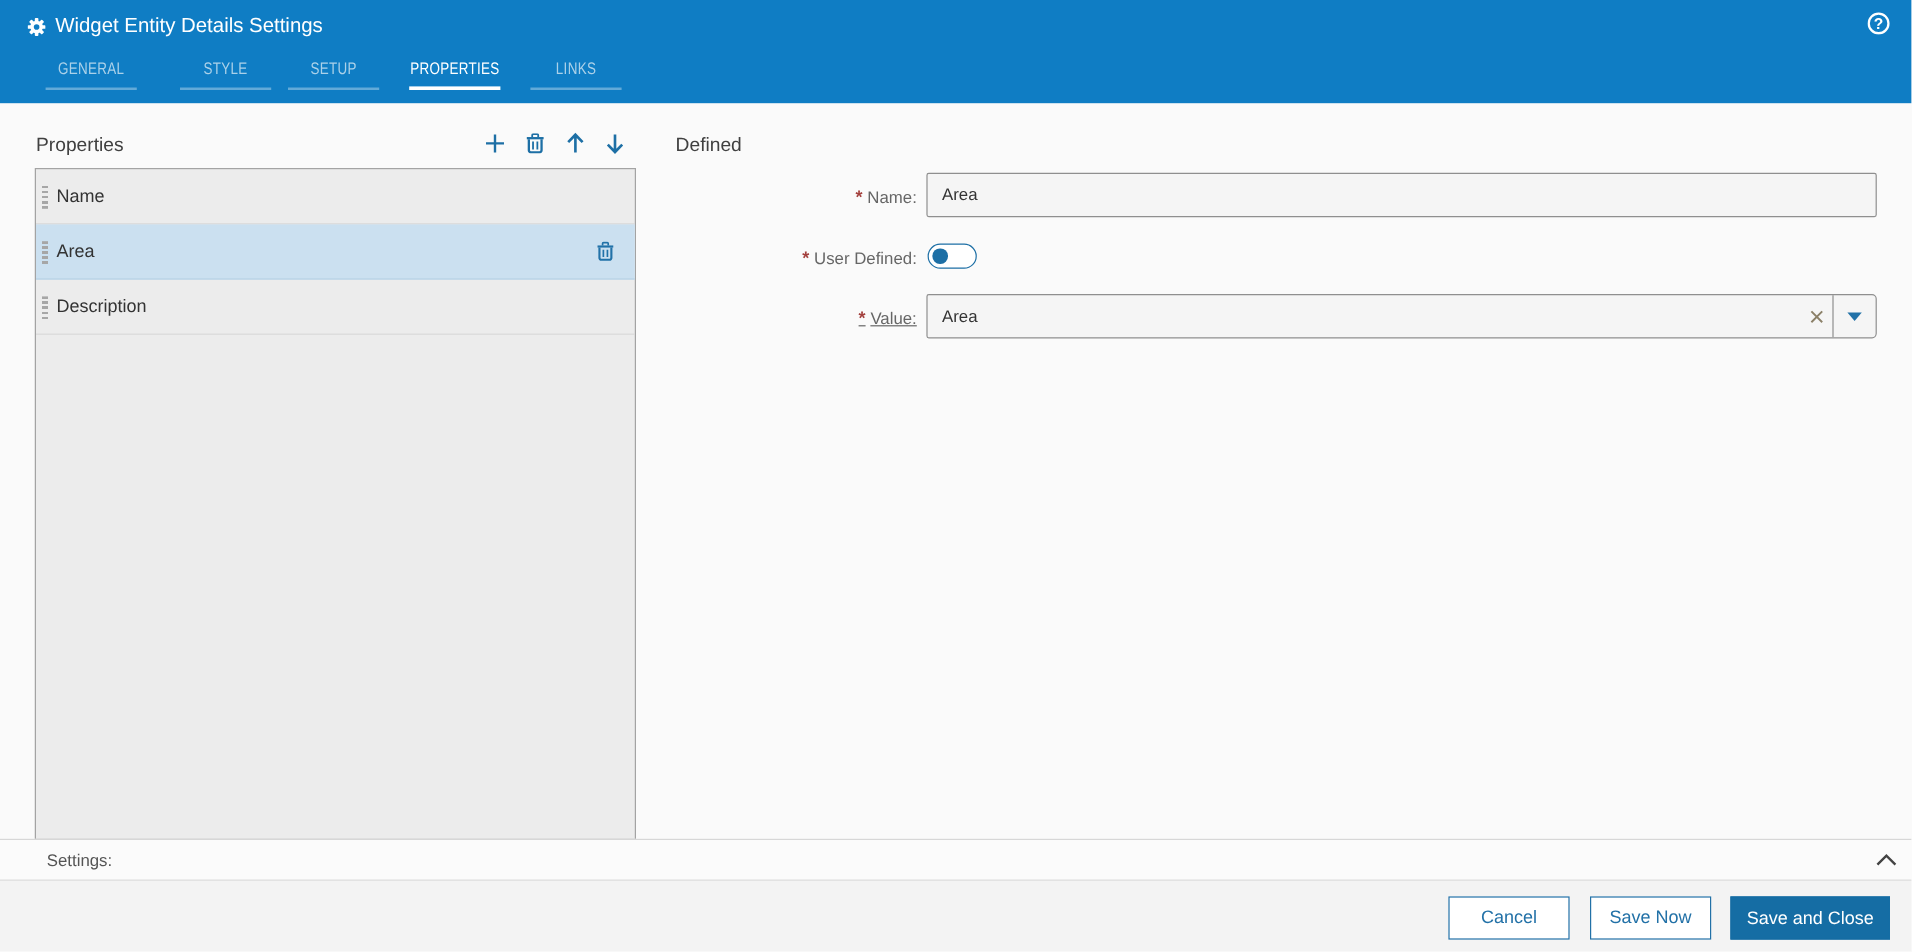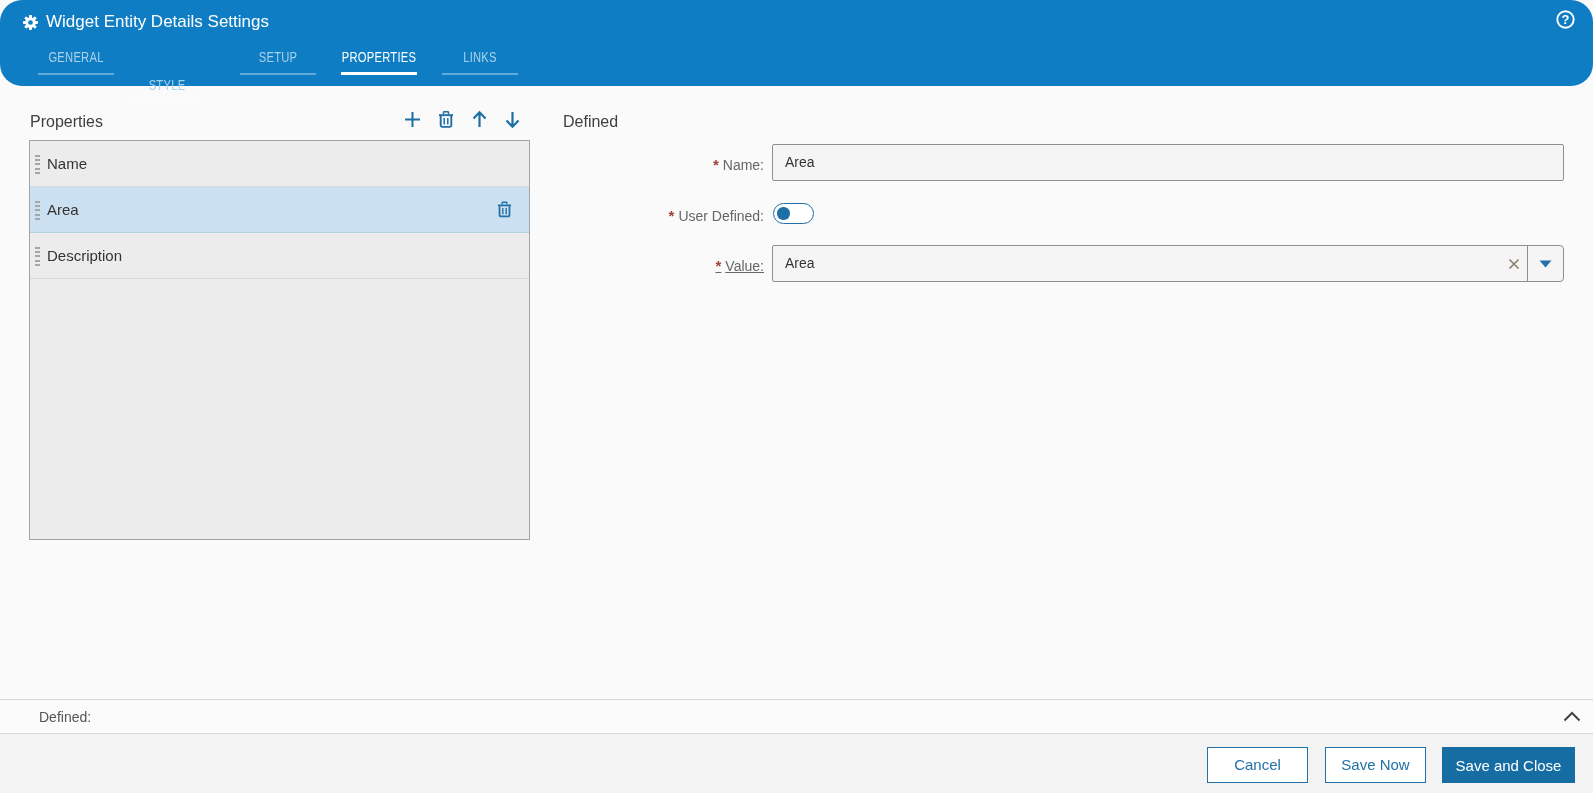--- a/index.html
+++ b/index.html
@@ -1,31 +1,31 @@
 <!DOCTYPE html>
 <html><head>
 <meta charset="utf-8">
 <style>
   * { margin:0; padding:0; box-sizing:border-box; }
   html,body { width:1593px; height:793px; overflow:hidden; }
   body { font-family:"Liberation Sans", sans-serif; background:#fafafa; position:relative; }
   .abs { position:absolute; }
 
   
-  .header { position:absolute; left:0; top:0; width:1593px; height:86px; background:#0f7dc4;border-radius:22px; }
+  .header { position:absolute; left:0; top:0; width:1593px; height:86px; background:#0f7dc4; }
   .title { position:absolute; left:46px; top:12px; font-size:17px; color:#fff; }
   .tab { position:absolute; top:49px; width:76px; height:26px; text-align:center;
          font-size:14px; color:#abd1e9; border-bottom:2px solid rgba(255,255,255,0.35); }
   .tab span { position:absolute; left:50%; top:0px; white-space:nowrap;
          transform:translateX(-50%) scaleX(0.8); letter-spacing:0.3px; }
   .tab.active { color:#fff; border-bottom:3px solid #fff; }
 
   
   .ptitle { position:absolute; left:30px; top:113px; font-size:16px; color:#404040; }
-  .listbox { position:absolute; left:29px; top:140px; width:501px; height:400px;
+  .listbox { position:absolute; left:29px; top:140px; width:501px; height:560px;
              background:#ececec; border:1px solid #a3a3a3;text-align:right; }
   .row { position:relative; height:46px; border-bottom:1px solid #d9d9d9; font-size:15px; color:#333; }
   .row .lbl { position:absolute; left:17px; top:14px; }
   .row.sel { background:#cbe0f0; border-bottom:1px solid #b7d1e4; }
   .handle { position:absolute; left:5px; top:14px; width:5px; height:19px;
             background:repeating-linear-gradient(to bottom, #a6a6a6 0 2px, transparent 2px 4.2px); }
 
   
   .ftitle { position:absolute; left:563px; top:113px; font-size:16px; color:#404040; }
   .flabel { position:absolute; width:200px; text-align:right; font-size:14px; color:#666; }
@@ -71,21 +71,21 @@
         </g>
         <circle cx="8" cy="8" r="5.6"></circle>
       </g>
       <circle cx="8" cy="8" r="2.5" fill="#0f7dc4"></circle>
     </g>
   </svg>
   <div class="title">Widget Entity Details Settings</div>
   <div class="tab" style="left:38px;">
       <span>GENERAL</span>
     </div>
-  <div class="tab" style="left:129px;margin-top:28px;">
+  <div class="tab" style="left:150px;">
       <span>STYLE</span>
     </div>
   <div class="tab" style="left:240px;">
       <span>SETUP</span>
     </div>
   <div class="tab active" style="left:341px;">
       <span>PROPERTIES</span>
     </div>
   <div class="tab" style="left:442px;">
       <span>LINKS</span>
@@ -149,21 +149,21 @@
 <div class="input" style="top:245px; border-radius:2px 4px 4px 2px;">Area</div>
 <svg class="abs" style="left:1508px; top:258px;" width="12" height="12" viewBox="0 0 12 12">
   <path d="M1.5 1.5 L10.5 10.5 M10.5 1.5 L1.5 10.5" stroke="#8b8068" stroke-width="1.6"></path>
 </svg>
 <div class="abs" style="left:1527px; top:246px; width:1px; height:35px; background:#8f8f8f;"></div>
 <svg class="abs" style="left:1539px; top:260px;" width="13" height="8" viewBox="0 0 13 8">
   <path d="M0.5 0.5 L12.5 0.5 L6.5 7.5 Z" fill="#2272a8"></path>
 </svg>
 
 <div class="comments">
-  <div class="clbl">Defined:</div>
+  <div class="clbl">Settings:</div>
   <svg class="abs" style="left:1563px; top:11px;" width="18" height="11" viewBox="0 0 18 11">
     <path d="M1.5 9.5 L9 2 L16.5 9.5" fill="none" stroke="#444" stroke-width="2"></path>
   </svg>
 </div>
 
 <div class="footer">
   <div class="btn sec" style="left:1207px; width:101px;">Cancel</div>
   <div class="btn sec" style="left:1325px; width:101px;">Save Now</div>
   <div class="btn pri" style="left:1442px; width:133px;">Save and Close</div>
 </div>

